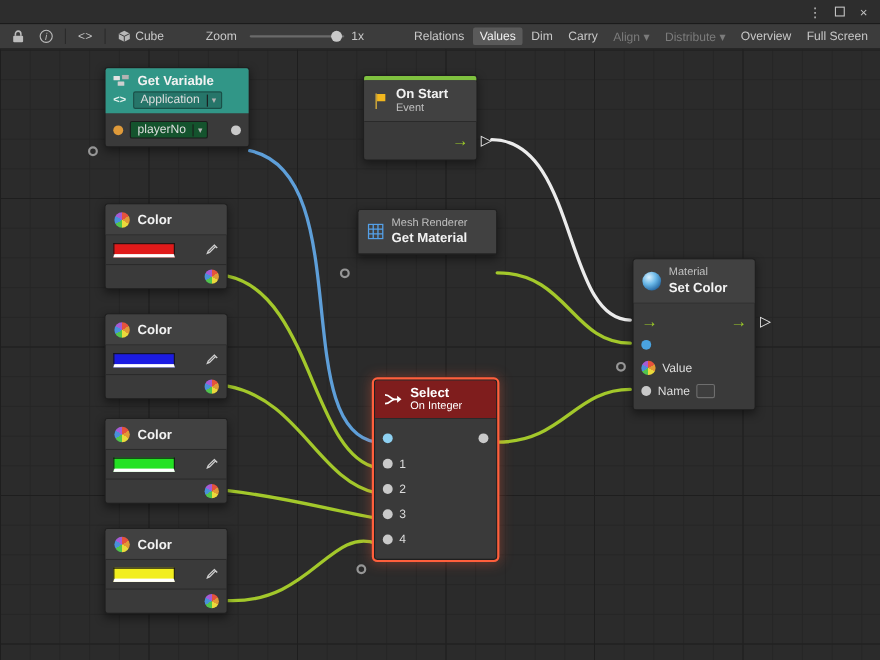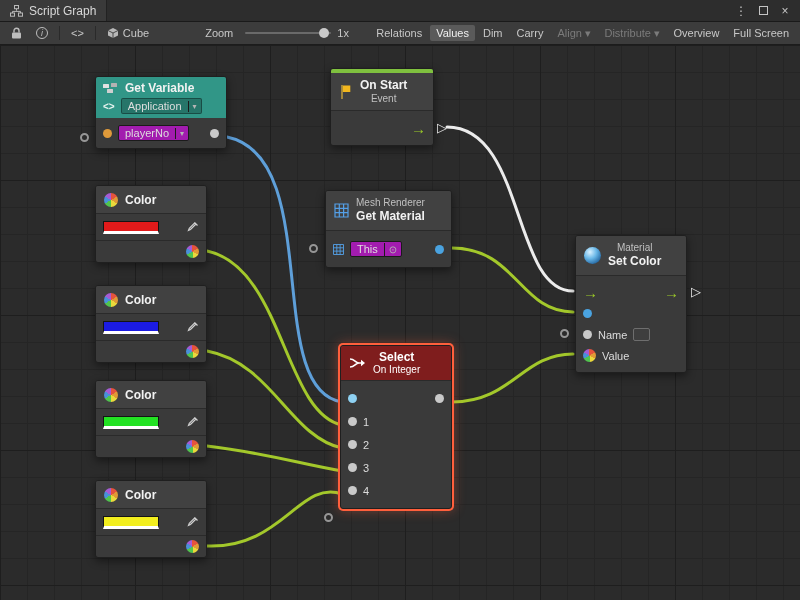--- a/index.html
+++ b/index.html
@@ -39,21 +39,21 @@
       linear-gradient(to bottom, #252525 1px, transparent 1px);
     background-size: 135px 135px, 135px 135px, 27px 27px, 27px 27px; }
   svg.wires { position:absolute; left:0; top:0; z-index:1; }
   svg.wires path { fill:none; stroke-width:3; stroke-linecap:round; }
 
   
   .node { position:absolute; background:#3a3a3a; border:1px solid #1f1f1f; border-radius:3px;
     box-shadow:0 3px 9px rgba(0,0,0,.45); z-index:2; color:#dcdcdc; font-size:11px; }
   .hdr { display:flex; align-items:center; gap:7px; padding:4px 8px; border-bottom:1px solid #2a2a2a;
     border-radius:2px 2px 0 0; background:#414141; }
-  .hdr-col { display:flex; flex-direction:column; line-height:1.2;text-align:center; }
+  .hdr-col { display:flex; flex-direction:column; line-height:1.2; }
   .t1 { font-size:12px; font-weight:bold; color:#f2f2f2; }
   .t0 { font-size:10px; color:#c0c0c0; }
   .row { display:flex; align-items:center; gap:6px; padding:0 7px; }
 
   .p { width:9px; height:9px; border-radius:50%; flex:none; cursor:crosshair; }
   .p.gray   { background:#c9c9c9; }
   .p.orange { background:#df9a3a; }
   .p.blue   { background:#4aa3e0; }
   .p.cyan   { background:#8ed1f2; }
   .fa { color:#9ccb28; font-weight:bold; font-size:15px; line-height:1; cursor:crosshair; }
@@ -62,48 +62,39 @@
 
   .wheel { width:14px; height:14px; border-radius:50%; flex:none;
     background:conic-gradient(#e5533c 0 60deg,#e09a35 60deg 120deg,#ead93b 120deg 180deg,
       #51c44e 180deg 240deg,#4a90d9 240deg 300deg,#a55bd6 300deg 360deg); }
   .wheel.small { width:13px; height:13px; }
   .sphere { width:17px; height:17px; border-radius:50%; flex:none;
     background:radial-gradient(circle at 35% 30%, #d9f1ff 0%, #6ab8e8 40%, #2a6ea8 75%, #1a4a78 100%); }
   .swatch { width:56px; height:13px; border:1px solid #141414; border-bottom:3px solid #ffffff; cursor:pointer; }
   .field { width:17px; height:13px; background:#3e3e3e; border:1px solid #6e6e6e; border-radius:2px; cursor:text; }
 
-  .dd { display:flex; align-items:center; background:#a21caf; border:1px solid #1b1b1b;
+  .dd { display:flex; align-items:center; background:#14532d; border:1px solid #1b1b1b;
     border-radius:2px; font-size:11px; color:#dedede; cursor:pointer; }
   .dd-label { padding:1px 6px; }
   .dd-caret { padding:1px 4px; border-left:1px solid #1b1b1b; font-size:8px; color:#b5b5b5; }
   .dd.ghost { background:rgba(0,0,0,.22); border-color:rgba(0,0,0,.35);align-items:center; }
 
   
   .gv-hdr { border-radius:2px 2px 0 0; padding:4px 7px; display:flex; flex-direction:column; gap:3px; }
   .gv-hline { display:flex; align-items:center; gap:6px; }
   .strip { height:4px; border-radius:2px 2px 0 0; }
   .selected { box-shadow:0 0 0 2px #ff5f3c, 0 0 12px 2px rgba(255,95,60,.35); }
   .sel-hdr { display:flex; align-items:center; gap:7px; padding:4px 8px; border-radius:2px 2px 0 0;
     border-bottom:1px solid #2a2a2a; }
   .sel-hdr .t1, .sel-hdr .t0 { color:#fff; }
 </style>
 </head>
 <body>
 
 <div class="titlebar">
-  <div class="tab">
-    <svg width="13" height="12">
-      <rect x="4.5" y="0.5" width="4" height="3.2" fill="none" stroke="#b9b9b9"></rect>
-      <rect x="0.5" y="8" width="4" height="3.2" fill="none" stroke="#b9b9b9"></rect>
-      <rect x="8.5" y="8" width="4" height="3.2" fill="none" stroke="#b9b9b9"></rect>
-      <path d="M6.5,3.7 v2 M2.5,8 v-1.6 h8 V8" stroke="#b9b9b9" fill="none"></path>
-    </svg>
-    <span>Script Graph</span>
-  </div>
   <div class="tb-spacer"></div>
   <div class="winctl">
     <span class="win-btn">⋮</span>
     <span class="win-btn">
         <span class="max-box"></span>
       </span>
     <span class="win-btn">×</span>
   </div>
 </div>
 
@@ -122,21 +113,21 @@
     <span>&lt;&gt;</span>
   </span>
   <span class="tsep"></span>
   <span class="tbtn">
     <svg width="12" height="12">
       <path d="M6,1 L11,3.5 V8.5 L6,11 L1,8.5 V3.5 Z" fill="#b8b8b8"></path>
       <path d="M1,3.5 L6,6 L11,3.5 M6,6 V11" stroke="#3c3c3c" stroke-width="0.9" fill="none"></path>
     </svg>
     <span>Cube</span>
   </span>
-  <span class="tbtn" style="margin-left:42px">Zoom</span>
+  <span class="tbtn" style="margin-left:24px">Zoom</span>
   <span class="zoom-track">
     <span class="zoom-knob"></span>
   </span>
   <span>1x</span>
   <div class="tb-spacer"></div>
   <span class="tbtn">Relations</span>
   <span class="tbtn active" style="background: rgb(90, 90, 90);">Values</span>
   <span class="tbtn">Dim</span>
   <span class="tbtn">Carry</span>
   <span class="tbtn disabled">Align ▾</span>
@@ -151,21 +142,21 @@
     <path d="M447,82 C525,82 512,246 573,246" stroke-width="2.6" stroke="#ececec"></path>
     <path d="M227,92 C325,112 262,345 342,357" stroke="#5e9fd9"></path>
     <path d="M207,206 C283,222 284,368 342,380" stroke="#a3c82b"></path>
     <path d="M207,306 C272,318 290,392 342,403" stroke="#a3c82b"></path>
     <path d="M207,401 C266,408 296,418 342,426" stroke="#a3c82b"></path>
     <path d="M207,501 C282,504 300,434 342,449" stroke="#a3c82b"></path>
     <path d="M452,203 C516,203 520,267 573,267" stroke="#a3c82b"></path>
     <path d="M452,357 C512,357 522,309 573,309" stroke="#a3c82b"></path>
   </svg>
 
-  <div class="node" style="left:95px;top:31px;width:132px">
+  <div class="node" style="left:95px;top:16px;width:132px">
     <div class="gv-hdr" style="background: rgb(49, 150, 135);">
       <div class="gv-hline">
         <svg width="16" height="11">
           <rect x="0" y="1" width="6" height="4" rx="0.5" fill="#e2e2e2"></rect>
           <rect x="8" y="0" width="6" height="4" rx="0.5" fill="#b3b3b3"></rect>
           <rect x="4" y="6" width="6" height="4" rx="0.5" fill="#cfcfcf"></rect>
         </svg>
         <span class="t1">Get Variable</span>
       </div>
       <div class="gv-hline">
@@ -272,30 +263,20 @@
   <div class="node" style="left:325px;top:145px;width:127px">
     <div class="hdr" style="height:40px">
       <svg width="15" height="15">
         <path d="M1,1 h13 v13 h-13 z M1,5.3 h13 M1,9.6 h13 M5.3,1 v13 M9.6,1 v13" stroke="#54a0e8" fill="none" stroke-width="1.2"></path>
       </svg>
       <div class="hdr-col">
         <span class="t0">Mesh Renderer</span>
         <span class="t1">Get Material</span>
       </div>
     </div>
-    <div class="row" style="height:36px">
-      <svg width="11" height="11">
-        <path d="M0.5,0.5 h10 v10 h-10 z M0.5,3.8 h10 M0.5,7.1 h10 M3.8,0.5 v10 M7.1,0.5 v10" stroke="#54a0e8" fill="none" stroke-width="0.9"></path>
-      </svg>
-      <span class="dd">
-        <span class="dd-label">This</span>
-        <span class="dd-caret" style="font-size:10px">⊙</span>
-      </span>
-      <span class="p blue" style="margin-left:auto"></span>
-    </div>
   </div>
   <span class="xport" style="left:309px;top:199px"></span>
 
   <div class="node selected" style="left:340px;top:300px;width:112px">
     <div class="sel-hdr" style="background: #7f1d1d;">
       <svg width="17" height="14">
         <path d="M1,3 C6,3 6,7 10,7 M1,11 C6,11 6,7 10,7 M10,7 h3" stroke="#ffffff" fill="none" stroke-width="1.6"></path>
         <path d="M12,3.8 l4,3.2 -4,3.2 z" fill="#ffffff"></path>
       </svg>
       <div class="hdr-col">
@@ -338,26 +319,26 @@
     </div>
     <div style="padding:6px 0">
       <div class="row" style="height:21px;justify-content:space-between">
         <span class="fa">→</span>
         <span class="fa">→</span>
       </div>
       <div class="row" style="height:21px">
         <span class="p blue"></span>
       </div>
       <div class="row" style="height:21px">
+        <span class="wheel small"></span>
+        <span>Value</span>
+      </div>
+      <div class="row" style="height:21px">
         <span class="p gray"></span>
         <span>Name</span>
         <span class="field"></span>
       </div>
-      <div class="row" style="height:21px">
-        <span class="wheel small"></span>
-        <span>Value</span>
-      </div>
     </div>
   </div>
   <span class="xport" style="left:560px;top:284px"></span>
   <span class="tri" style="left:691px;top:240px">▷</span>
 
 </div>
 
 </body></html>

